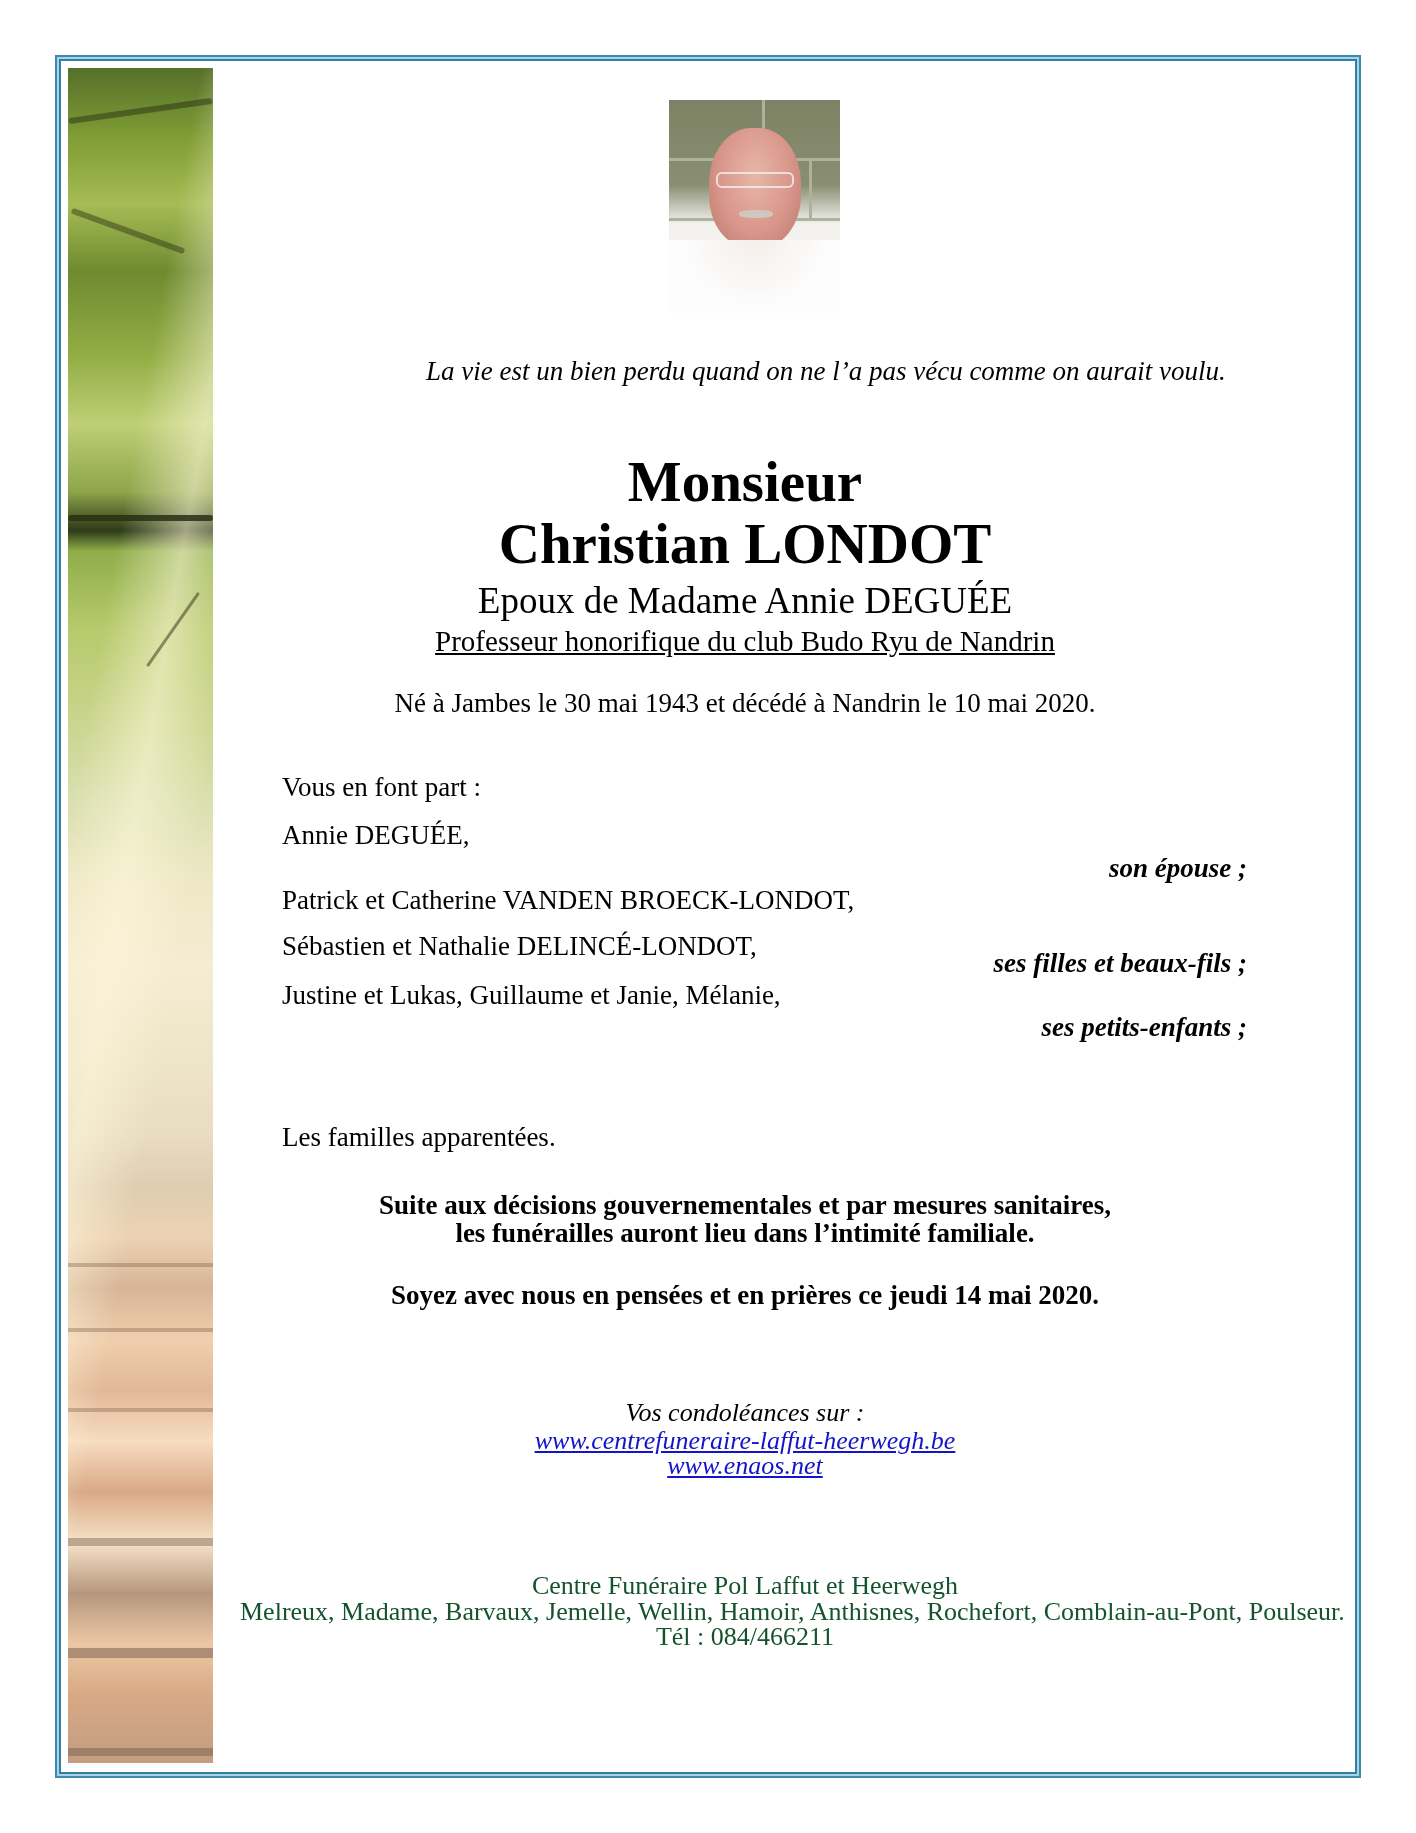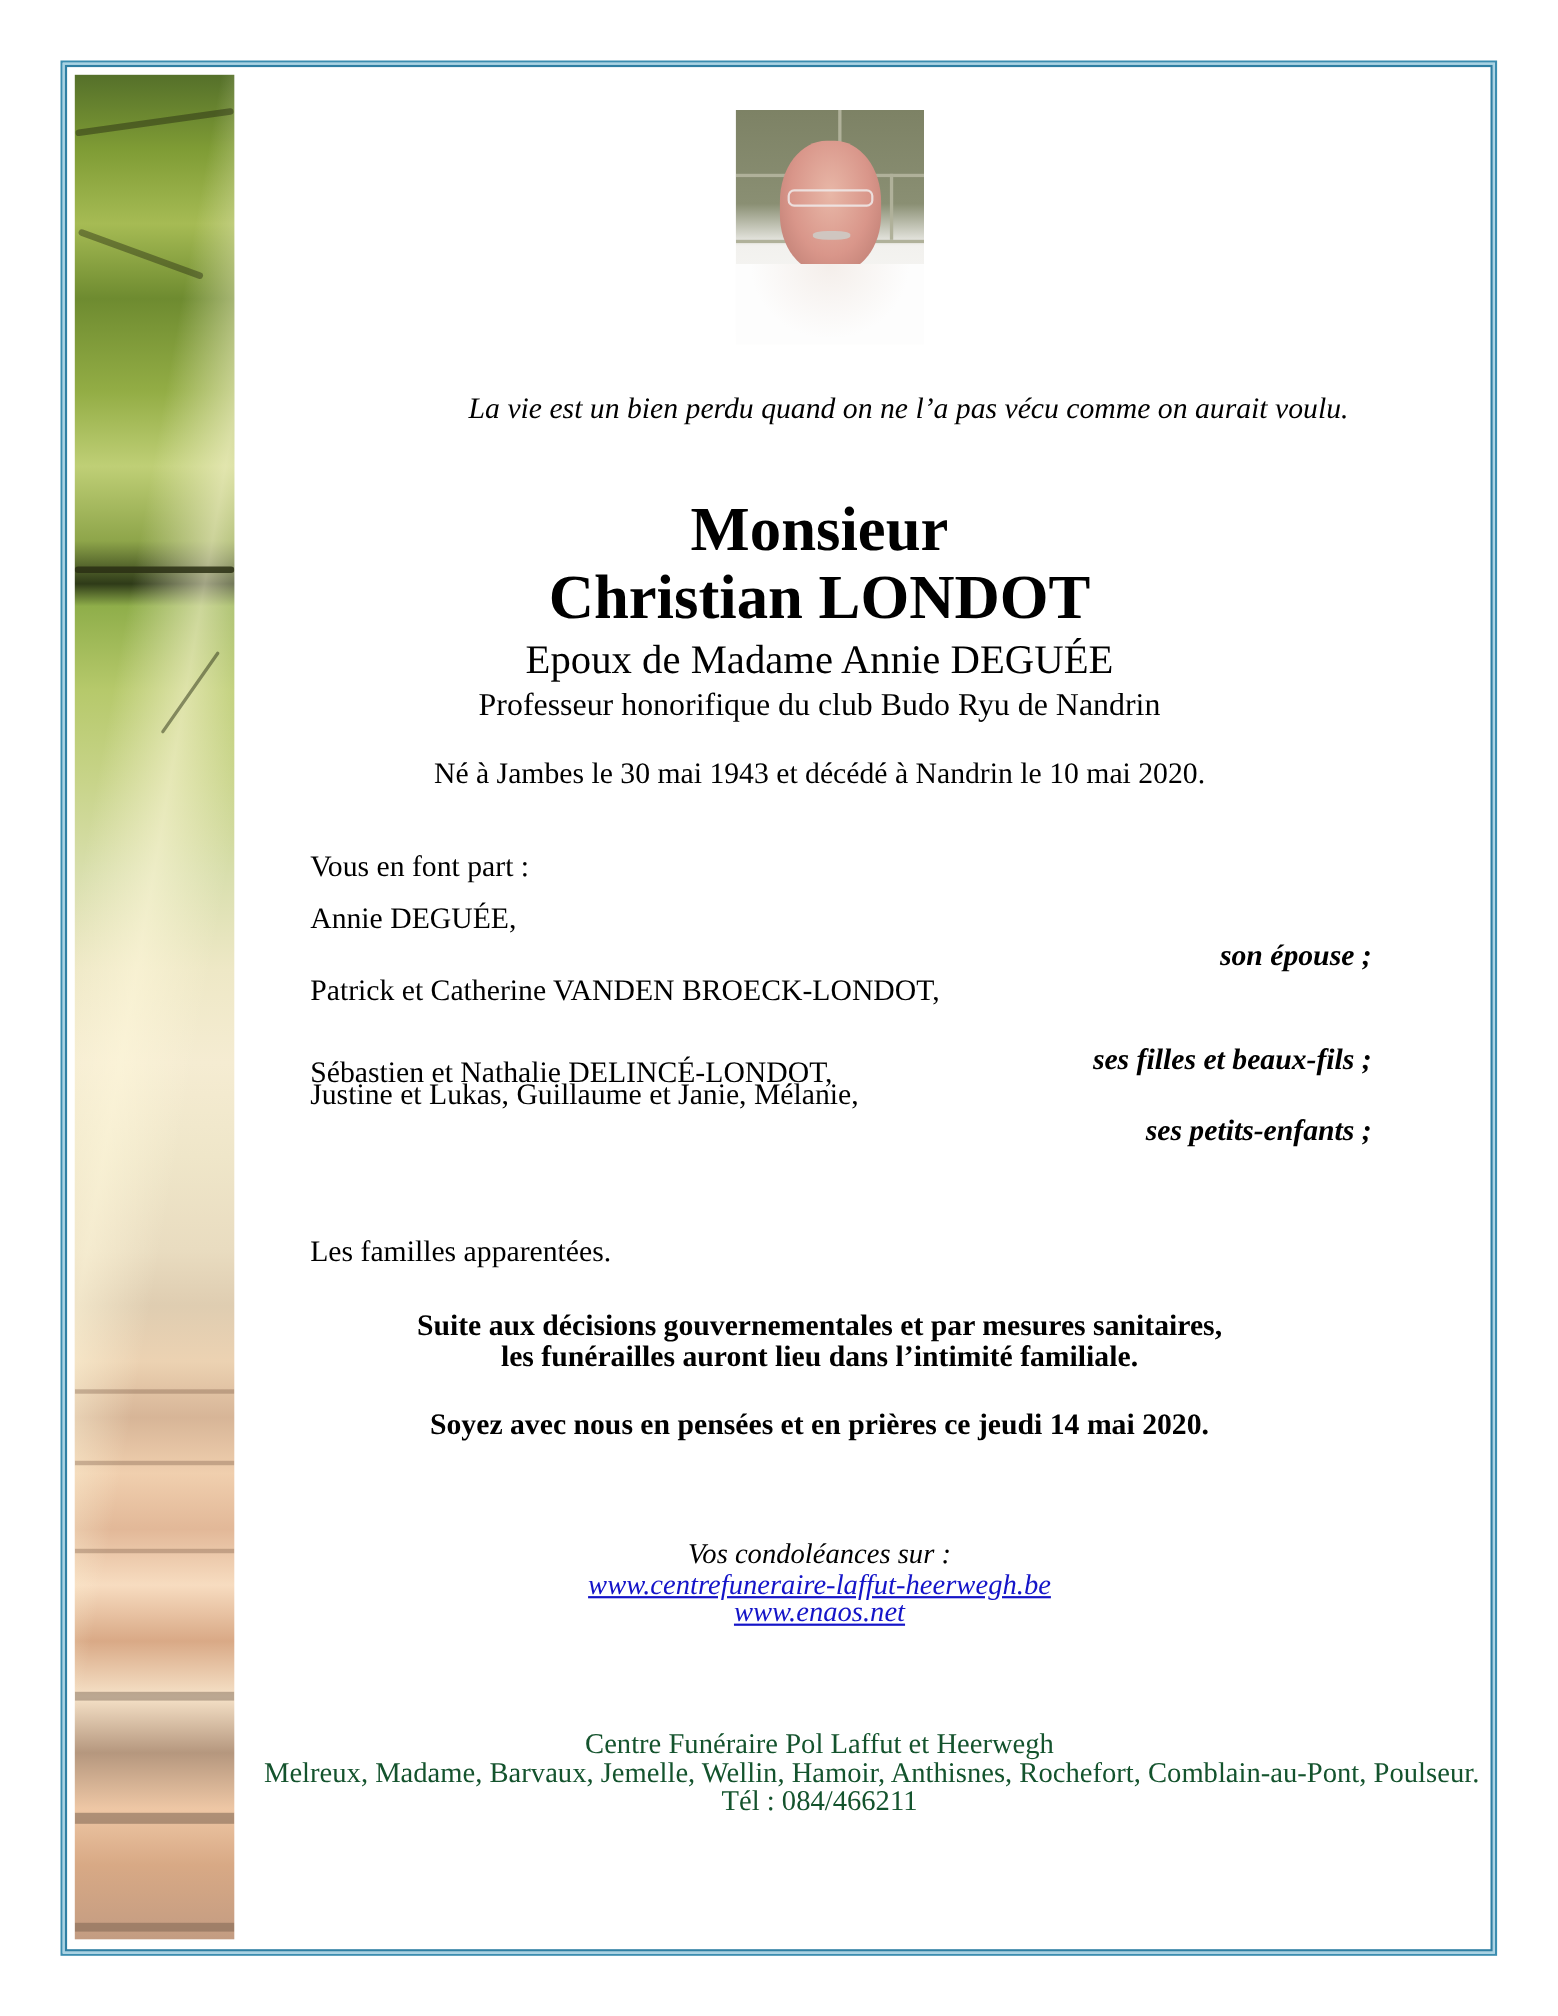--- a/index.html
+++ b/index.html
@@ -38,21 +38,21 @@
     background: radial-gradient(ellipse at 50% 0%, #f4eeea 0%, #fdfdfd 60%); }
 
   .txt { position: absolute; white-space: nowrap; line-height: 1; }
   .center { left: 240px; width: 1010px; text-align: center; }
 
   .quote { left: 426px; top: 358px; font-size: 27px; font-style: italic; }
   .title { font-weight: bold; font-size: 57px; }
   .t1 { top: 453px; }
   .t2 { top: 515px; }
   .epoux { top: 582px; font-size: 37px; }
-  .prof  { top: 627px; font-size: 29px; }
+  .prof  { top: 627px; font-size: 29px; text-decoration: underline; }
   .born  { top: 690px; font-size: 27px; }
 
   .left  { left: 240px; font-size: 27px; margin-left: 42px; }
   .right { right: 169px; font-size: 27px; font-weight: bold; font-style: italic; }
 
   .notice { font-weight: bold; font-size: 27px; }
 
   .condo  { font-style: italic; font-size: 26px; }
   .link   { font-style: italic; font-size: 26px; color: #1414c8; text-decoration: underline; }
 
@@ -94,21 +94,21 @@
 <div class="txt center title t1">Monsieur</div>
 <div class="txt center title t2">Christian LONDOT</div>
 <div class="txt center epoux">Epoux de Madame Annie DEGUÉE</div>
 <div class="txt center prof">Professeur honorifique du club Budo Ryu de Nandrin</div>
 <div class="txt center born">Né à Jambes le 30 mai 1943 et décédé à Nandrin le 10 mai 2020.</div>
 
 <div class="txt left" style="top:774px">Vous en font part :</div>
 <div class="txt left" style="top:822px">Annie DEGUÉE,</div>
 <div class="txt right" style="top:855px">son épouse ;</div>
 <div class="txt left" style="top:887px">Patrick et Catherine VANDEN BROECK-LONDOT,</div>
-<div class="txt left" style="top:962px">Sébastien et Nathalie DELINCÉ-LONDOT,</div>
+<div class="txt left" style="top:933px">Sébastien et Nathalie DELINCÉ-LONDOT,</div>
 <div class="txt right" style="top:950px">ses filles et beaux-fils ;</div>
 <div class="txt left" style="top:982px">Justine et Lukas, Guillaume et Janie, Mélanie,</div>
 <div class="txt right" style="top:1014px">ses petits-enfants ;</div>
 <div class="txt left" style="top:1124px">Les familles apparentées.</div>
 
 <div class="txt center notice" style="top:1192px">Suite aux décisions gouvernementales et par mesures sanitaires,</div>
 <div class="txt center notice" style="top:1220px">les funérailles auront lieu dans l’intimité familiale.</div>
 <div class="txt center notice" style="top:1282px">Soyez avec nous en pensées et en prières ce jeudi 14 mai 2020.</div>
 
 <div class="txt center condo" style="top:1400px">Vos condoléances sur :</div>

